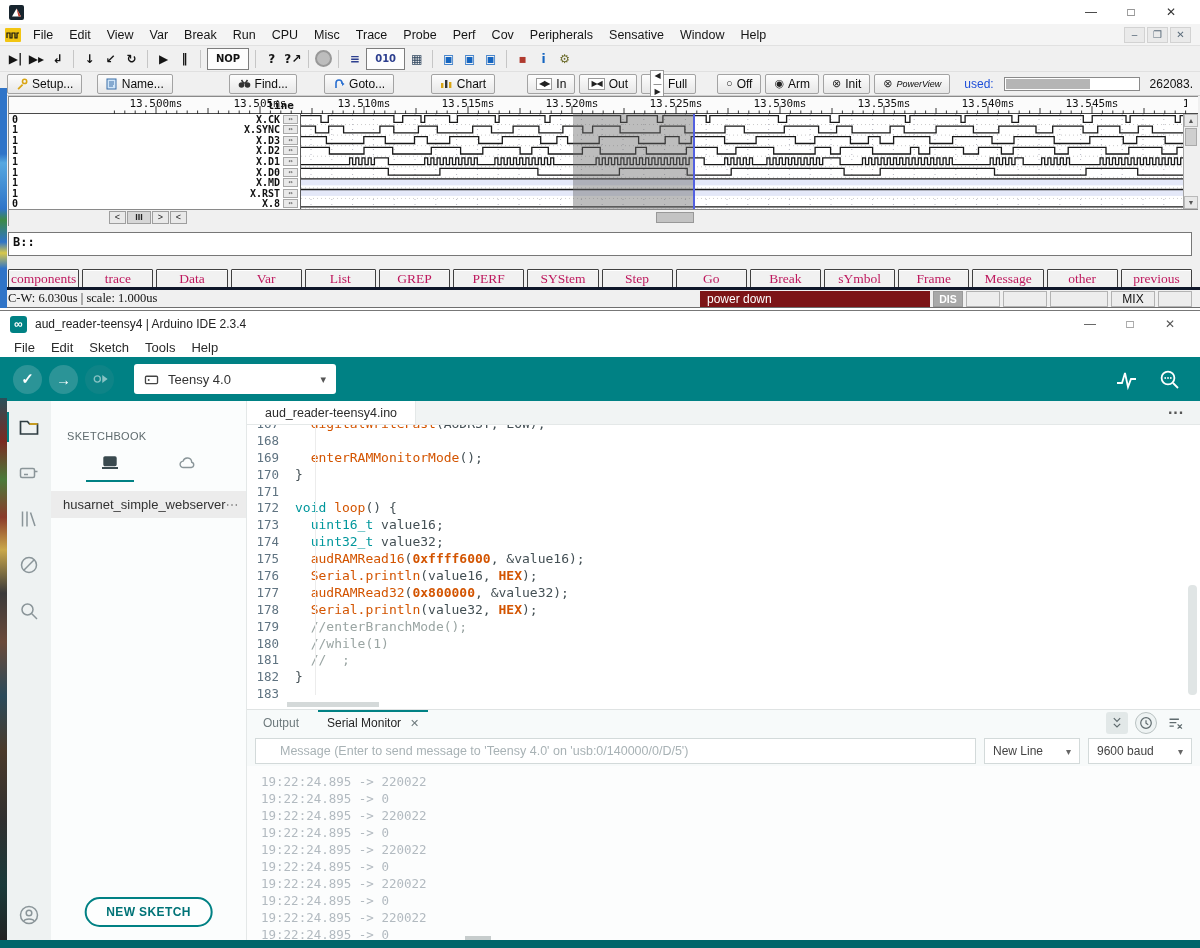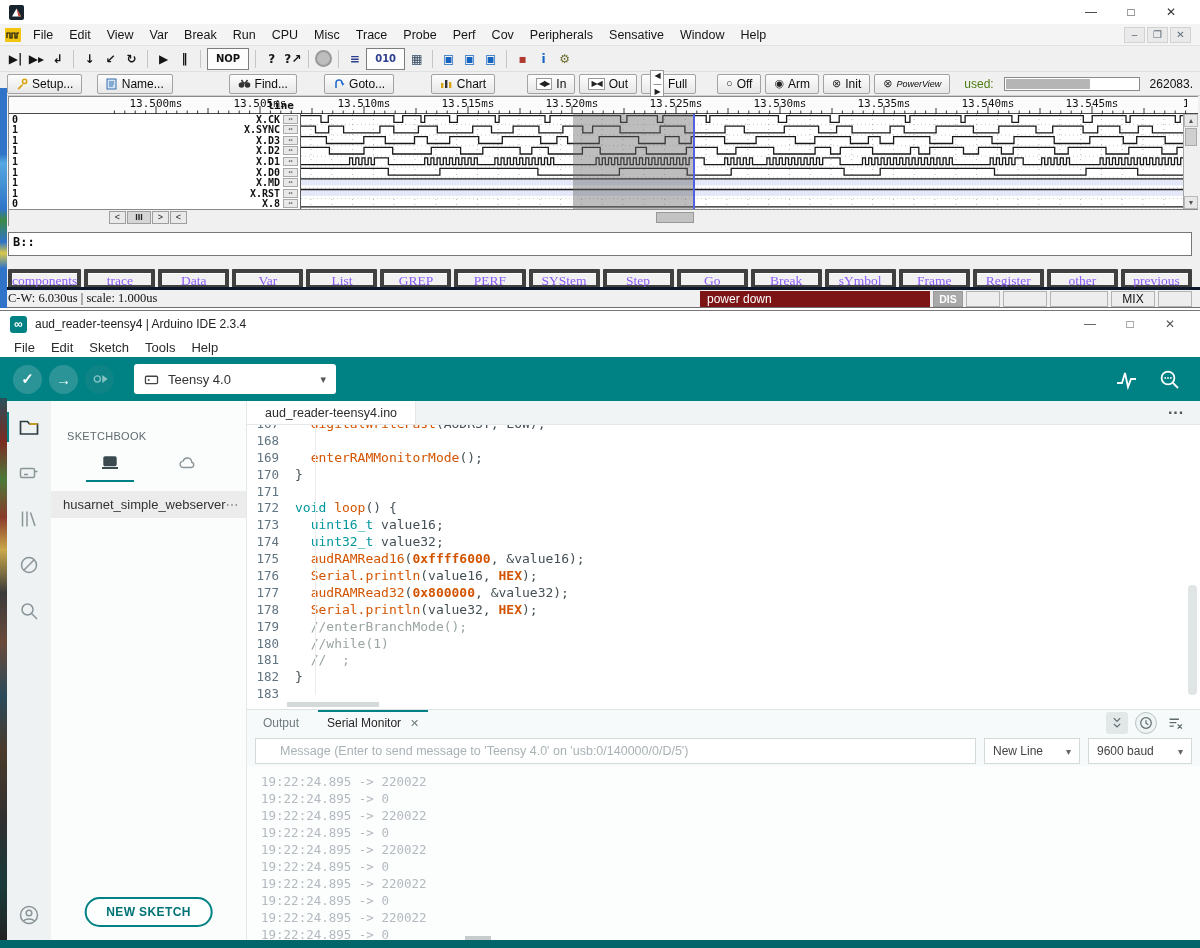--- a/index.html
+++ b/index.html
@@ -25,21 +25,21 @@
   .tb1-icon{min-width:19px;height:20px;display:flex;align-items:center;justify-content:center;font-size:12px;font-weight:bold;font-family:"DejaVu Sans",sans-serif}
   .tb1-icon.small{font-size:10px;border:1px solid #7d7d7d;height:22px;padding:0 8px;background:#fdfdfd}
   .tb1-icon.stopc{width:17px;height:17px;min-width:17px;border-radius:50%;background:#bdbdbd;border:2px solid #989898}
   .tb1-sep{width:1px;height:18px;background:#c6c6c6;margin:0 4px}
   .t-toolbar2{height:24px;background:#f0f0f0;border-bottom:1px solid #cfcfcf;display:flex;align-items:center;padding:0 7px;gap:4px;font-size:12px}
   .t2-btn{display:flex;align-items:center;gap:4px;height:20px;padding:0 8px;background:linear-gradient(#fdfdfd,#e7e7e7);border:1px solid #a3a3a3;border-radius:2px;color:#0c0c0c;font-size:12px;font-family:"Liberation Sans",sans-serif}
   .t2-gap{width:8px}
   .icon-box{font-size:8px;letter-spacing:-1px;color:#222;border:1px solid #9a9a9a;background:#fff;padding:1px 2px;line-height:8px}
   .t2-radio .dot{font-size:11px;line-height:11px;color:#222}
   .snap-label{font-size:9px;font-style:italic}
-  .used-label{margin-left:10px;color:#4d7c0f}
+  .used-label{margin-left:10px;color:#1d4ed8}
   .used-bar{width:170px;height:14px;border:1px solid #8a8a8a;background:#fff;position:relative;margin:0 6px}
   .used-fill{position:absolute;top:1px;left:1px;bottom:1px;background:#b5b5b5}
   .used-val{color:#111}
 
   
   .t-wave{position:relative;margin-left:8px;width:1190px;height:130px;background:#fff;border:1px solid #8a8a8a;border-right:none}
   .header-strip{position:relative;height:17px;border-bottom:1px solid #4a4a4a;background:#fbfbfb}
   .ruler-wrap{position:absolute;left:102px;top:0;width:1076px;height:17px;overflow:hidden}
   .ruler-wrap text{font:11px "DejaVu Sans Mono",monospace;fill:#111}
   .line-hdr{position:absolute;left:205px;bottom:1px;width:80px;text-align:right;font:bold 11px "DejaVu Sans Mono",monospace;color:#111}
@@ -57,21 +57,21 @@
   .vs-thumb{height:18px;margin:1px;background:#cfcfcf;border:1px solid #aaa}
   .vs-fill{flex:1}
   .hscroll-strip{position:relative;height:17px;border-top:1px solid #8a8a8a;background:#f0f0f0}
   .hs-group{position:absolute;left:100px;top:1px;display:flex;gap:1px}
   .hs-btn{min-width:17px;height:13px;border:1px solid #9e9e9e;background:#e9e9e9;font-size:9px;line-height:11px;text-align:center;color:#222;padding:0 2px}
   .hs-btn.thumbbtn{min-width:24px;background:#d6d6d6;font-weight:bold}
   .hs-thumb{position:absolute;left:647px;top:2px;width:38px;height:11px;background:#c3c3c3;border:1px solid #989898}
 
   .t-cmd{margin:6px 8px 0;height:24px;background:#fff;border:1px solid #777;display:flex;align-items:flex-start;padding:2px 4px;font:bold 12px "DejaVu Sans Mono",monospace;color:#111}
   .t-softkeys{display:flex;gap:3px;margin:13px 8px 0 8px}
-  .softkey{flex:1;height:20px;font:13.5px "Liberation Serif",serif;color:#8b5cf6;background:#f1f1f1;border:4px solid #404040;border-radius:1px;box-shadow:inset 0 1px 0 #fff}
+  .softkey{flex:1;height:20px;font:13.5px "Liberation Serif",serif;color:#be185d;background:#f1f1f1;border:1px solid #404040;border-radius:1px;box-shadow:inset 0 1px 0 #fff}
   .t-status{position:absolute;left:0;right:0;bottom:0;height:20px;background:#f0f0f0;border-top:3px solid #0f172a;display:flex;align-items:center;padding:0 8px 0 8px;font:12.5px "Liberation Serif",serif;color:#111}
   .st-left{flex:1}
   .st-cell{height:16px;border:1px solid #b3b3b3;margin-left:3px;background:#ededed}
   .st-power{width:230px;background:#7c1416;border-color:#7c1416;color:#fff;font:12px "Liberation Sans",sans-serif;display:flex;align-items:center;padding-left:6px}
   .st-dis{width:30px;background:#a9a9a9;border-color:#9a9a9a;color:#fff;font:bold 10.5px "Liberation Sans",sans-serif;display:flex;align-items:center;justify-content:center}
   .st-c1{width:34px}.st-c2{width:44px}.st-c3{width:58px}
   .st-mix{width:44px;display:flex;align-items:center;justify-content:center;font:12px "Liberation Sans",sans-serif;color:#111}
   .st-c4{width:34px}
 
   
@@ -564,21 +564,21 @@
         <button class="softkey">Var</button>
         <button class="softkey">List</button>
         <button class="softkey">GREP</button>
         <button class="softkey">PERF</button>
         <button class="softkey">SYStem</button>
         <button class="softkey">Step</button>
         <button class="softkey">Go</button>
         <button class="softkey">Break</button>
         <button class="softkey">sYmbol</button>
         <button class="softkey">Frame</button>
-        <button class="softkey">Register</button>
+        <button class="softkey">Message</button>
         <button class="softkey">other</button>
         <button class="softkey">previous</button>
       </div>
     <div class="t-status">
       <span class="st-left">C-W: 6.030us | scale: 1.000us</span>
       <span class="st-cell st-power">power down</span>
       <span class="st-cell st-dis">DIS</span>
       <span class="st-cell st-c1"></span>
       <span class="st-cell st-c2"></span>
       <span class="st-cell st-c3"></span>

